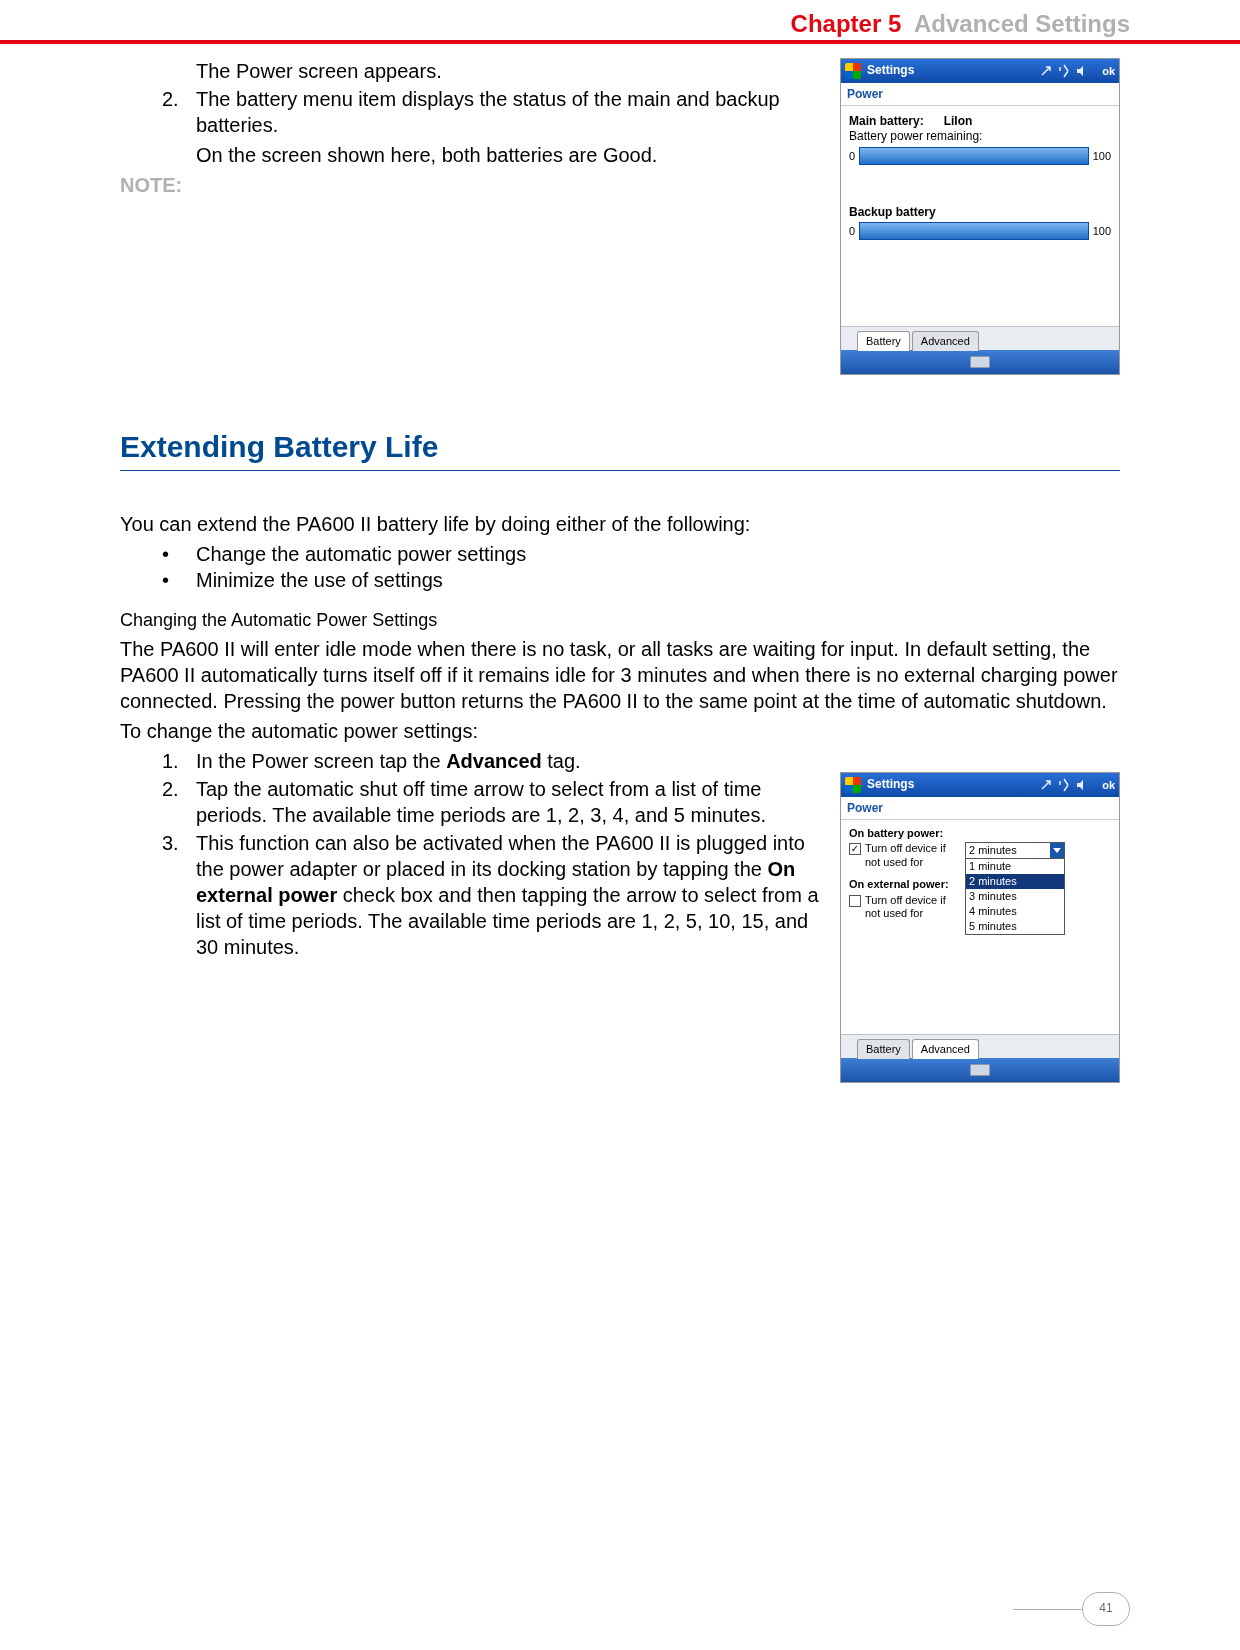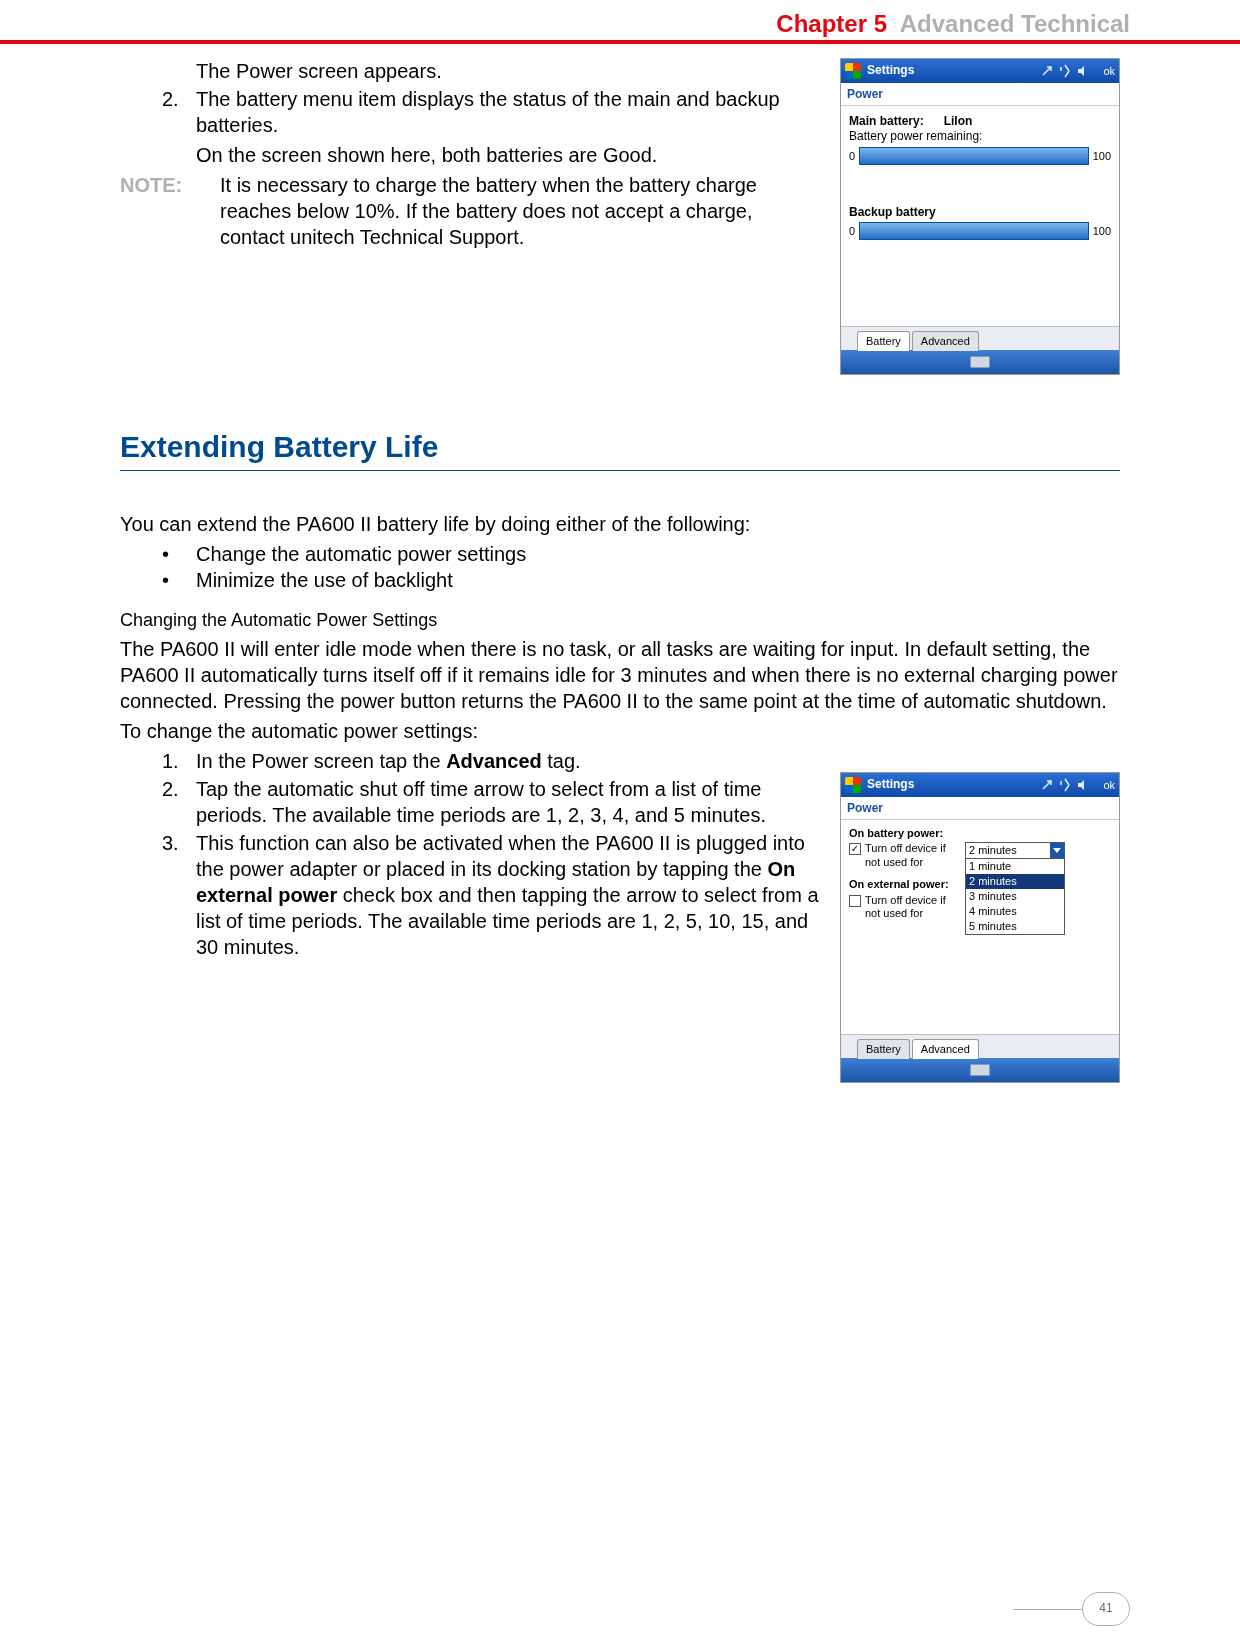--- a/index.html
+++ b/index.html
@@ -74,21 +74,21 @@
     padding:0 4px;
     font-weight:bold;
   }
   .shot-titlebar .flag {
     width:16px; height:16px; margin-right:6px;
     background: conic-gradient(#e30 0 90deg,#0a0 0 180deg,#06c 0 270deg,#fc0 0 360deg);
     border-radius:2px;
   }
   .shot-titlebar .spacer { flex:1; }
   .shot-titlebar .tb-icon { width:14px; height:14px; margin-left:4px; opacity:.9; }
-  .shot-titlebar .ok { margin-left:13px; font-size:11px; font-weight:normal;text-align:center; }
+  .shot-titlebar .ok { margin-left:13px; font-size:11px; font-weight:bold;text-align:center; }
   .shot-sub {
     color:#1753a6; font-weight:bold;
     padding:4px 6px 2px 6px;
     border-bottom:1px solid #ccc;
     background:#fff;
   }
   .shot-body { padding:6px 8px; min-height:220px; background:#fff; color:#000; }
   .shot-body.adv { min-height:214px; }
   .bat-label { margin-top:2px; }
   .bat-label b { font-weight:bold;text-align:right; }
@@ -170,37 +170,36 @@
     content:""; position:absolute;
     left:-70px; top:50%; width:70px; height:1px;
     background:#b0b0b0;
   }
 </style>
 </head>
 <body>
 
 <div class="header">
   <span class="ch">Chapter 5</span>
-  <span class="title">Advanced Technical</span>
+  <span class="title">Advanced Settings</span>
 </div>
 <div class="redline"></div>
 
 <div class="content">
 
   <div class="row">
     <div class="col-text">
       <div class="indent-txt">The Power screen appears.</div>
       <div class="ol-item">
         <div class="num">2.</div>
         <div class="txt">The battery menu item displays the status of the main and backup batteries.</div>
       </div>
       <div class="indent-txt mt4">On the screen shown here, both batteries are Good.</div>
       <div class="note-row">
         <div class="note-lbl">NOTE:</div>
-        <div class="note-txt">It is necessary to charge the battery when the battery charge reaches below 10%. If the battery does not accept a charge, contact unitech Technical Support.</div>
       </div>
     </div>
 
     <div class="shot">
       <div class="shot-titlebar">
         <div class="flag"></div>
         <span>Settings</span>
         <div class="spacer"></div>
         <svg class="tb-icon" viewBox="0 0 14 14">
             <path d="M3 11 L11 3 M7 3 h4 v4" stroke="#fff" stroke-width="1.5" fill="none"></path>
@@ -249,21 +248,21 @@
   <div class="section-h">Extending Battery Life</div>
   <hr class="section-rule">
 
   <div class="intro-para">You can extend the PA600 II battery life by doing either of the following:</div>
   <div class="ul-item mt4">
     <div class="bullet">•</div>
     <div>Change the automatic power settings</div>
   </div>
   <div class="ul-item">
     <div class="bullet">•</div>
-    <div>Minimize the use of backlight</div>
+    <div>Minimize the use of settings</div>
   </div>
 
   <div class="sub-h">Changing the Automatic Power Settings</div>
   <div class="para">The PA600 II will enter idle mode when there is no task, or all tasks are waiting for input. In default setting, the PA600 II automatically turns itself off if it remains idle for 3 minutes and when there is no external charging power connected. Pressing the power button returns the PA600 II to the same point at the time of automatic shutdown.</div>
   <div class="para mt8">To change the automatic power settings:</div>
 
   <div class="row mt4">
     <div class="col-text">
       <div class="ol-item">
         <div class="num">1.</div>

